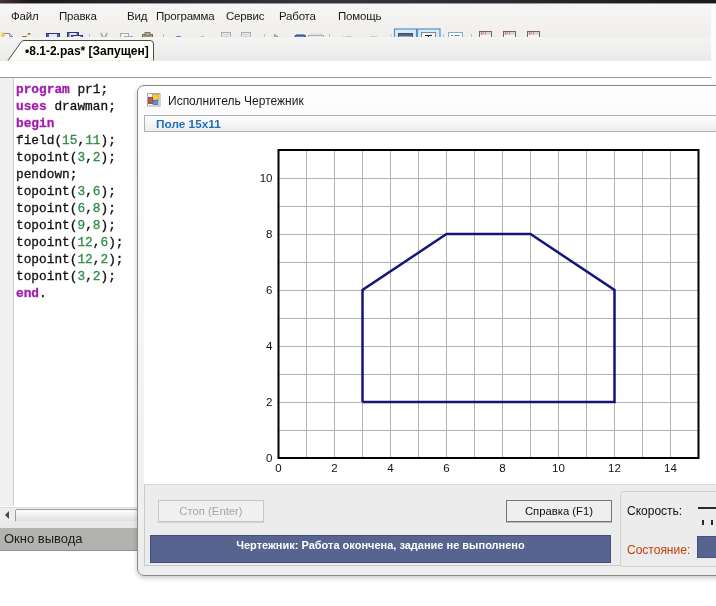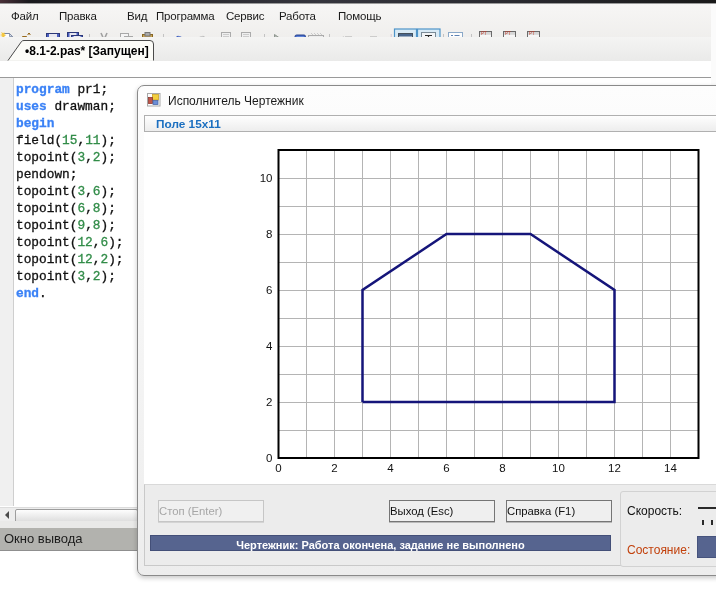--- a/index.html
+++ b/index.html
@@ -12,21 +12,21 @@
 #menubar{position:absolute;left:0;top:0;width:711px;height:24px;font-size:11.5px;color:#1a1a1a;letter-spacing:-0.2px;}
 .mi{position:absolute;top:6px;}
 
 #tabzone{position:absolute;left:0;top:37px;width:711px;height:24px;background:linear-gradient(#f4f4f3,#eaeae9);text-decoration:underline;}
 #tabline{position:absolute;left:0px;top:77px;width:711px;height:1px;background:#9a9a9a;}
 
 #editor{position:absolute;left:0;top:78px;width:711px;height:428px;background:#fff;}
 #gutter{position:absolute;left:0;top:0;width:13px;height:428px;background:#f0f0f0;border-right:1px solid #cfcfcf;}
 #code{position:absolute;left:16px;top:3px;font-family:"Liberation Mono",monospace;
   font-size:12.8px;line-height:17px;color:#111;white-space:pre;-webkit-text-stroke:0.3px currentColor;}
-#code b{font-weight:bold;color:#3b82f6;}
+#code b{font-weight:bold;color:#a21caf;}
 #code .n{color:#318c48;}
 
 #hscroll{position:absolute;left:0;top:507px;width:711px;height:14px;background:#ededed;border-top:1px solid #dcdcdc;}
 #harrow{position:absolute;left:0;top:0;width:14px;height:14px;background:#ededed;}
 #hthumb{position:absolute;left:15px;top:1px;width:121px;height:12px;border:1px solid #9d9d9d;border-radius:2px;
   background:linear-gradient(#fdfdfd,#dcdcdc);}
 #okno{position:absolute;left:0;top:528px;width:711px;height:22px;background:#b2b2ae;border-bottom:1px solid #8f8f8f;
   color:#1c1c1c;font-size:13px;line-height:22px;padding-left:4px;}
 #belowokno{position:absolute;left:0;top:553px;width:716px;height:53px;background:#fff;}
 #rightedge{position:absolute;left:711px;top:4px;width:5px;height:83px;background:#fbfbfb;}
@@ -38,23 +38,23 @@
 #wintitle{position:absolute;left:168px;top:94px;font-size:12px;color:#1a1a1a;}
 #winicon{position:absolute;left:147px;top:93px;}
 #winclient{position:absolute;left:144px;top:115px;width:572px;height:451px;background:#fff;}
 #pole{position:absolute;left:144px;top:115px;width:660px;height:17px;
   background:linear-gradient(#fefefe,#ededed);border-top:1px solid #b0b0b0;border-left:1px solid #b0b0b0;border-bottom:1px solid #b0b0b0;
   color:#1b6fc0;font-weight:bold;font-size:11.8px;line-height:16px;padding-left:11px;box-sizing:border-box;}
 #chart{position:absolute;left:144px;top:133px;}
 
 #bottompanel{position:absolute;left:144px;top:484px;width:572px;height:82px;background:#ececec;border-top:1px solid #d9d9d9;border-left:1px solid #c9c9c9;border-bottom:1px solid #c9c9c9;box-sizing:border-box;}
 .btn{position:absolute;top:500px;width:106px;height:22px;background:#efefef;
-  border:1px solid #757575;font-size:11.3px;text-align:left;line-height:20px;color:#111;box-sizing:border-box;box-shadow:0 1px 0 #b9b9b9;}
+  border:1px solid #757575;font-size:11.3px;text-align:center;line-height:20px;color:#111;box-sizing:border-box;box-shadow:0 1px 0 #b9b9b9;}
 .btn.dis{border:1px solid #c6c6c6;color:#a6a6a6;background:#f0f0f0;box-shadow:0 1px 0 #d4d4d4;}
-#status{position:absolute;left:150px;top:535px;width:461px;height:16px;background:#56648f;border:1px solid #434f78;
+#status{position:absolute;left:150px;top:535px;width:461px;height:28px;background:#56648f;border:1px solid #434f78;
   color:#fff;font-weight:bold;font-size:11px;text-align:center;line-height:18px;box-sizing:border-box;}
 #grp{position:absolute;left:620px;top:491px;width:110px;height:74px;border:1px solid #d2d2d2;border-radius:3px;background:#ececec;}
 #spd{position:absolute;left:627px;top:504px;font-size:12px;color:#111;}
 #sost{position:absolute;left:627px;top:543px;font-size:12px;color:#c2410c;}
 #sldtrack{position:absolute;left:698px;top:507px;width:18px;height:2px;background:#2a2a2a;}
 #tick1{position:absolute;left:702px;top:520px;width:2px;height:5px;background:#2a2a2a;}
 #tick2{position:absolute;left:711px;top:520px;width:2px;height:5px;background:#2a2a2a;}
 #sostbox{position:absolute;left:697px;top:536px;width:19px;height:20px;background:#56648f;border-top:1px solid #46537d;border-left:1px solid #46537d;border-bottom:1px solid #46537d;}
 </style>
 </head>
@@ -298,21 +298,20 @@
       <text x="246.5" y="339" text-anchor="middle" font-size="11.5" fill="#111" font-family="Liberation Sans,sans-serif">4</text>
       <text x="302.5" y="339" text-anchor="middle" font-size="11.5" fill="#111" font-family="Liberation Sans,sans-serif">6</text>
       <text x="358.5" y="339" text-anchor="middle" font-size="11.5" fill="#111" font-family="Liberation Sans,sans-serif">8</text>
       <text x="414.5" y="339" text-anchor="middle" font-size="11.5" fill="#111" font-family="Liberation Sans,sans-serif">10</text>
       <text x="470.5" y="339" text-anchor="middle" font-size="11.5" fill="#111" font-family="Liberation Sans,sans-serif">12</text>
       <text x="526.5" y="339" text-anchor="middle" font-size="11.5" fill="#111" font-family="Liberation Sans,sans-serif">14</text>
       <path d="M 218.5 269 L 218.5 157 L 302.5 101 L 386.5 101 L 470.5 157 L 470.5 269 L 218.5 269" fill="none" stroke="#15157a" stroke-width="2.5" stroke-linejoin="miter"></path>
     </svg>
   <div id="bottompanel"></div>
   <div class="btn dis" style="left:158px">Стоп (Enter)</div>
-  <div class="btn" style="left:389px">Выход (Esc)</div>
   <div class="btn" style="left:506px">Справка (F1)</div>
   <div id="status">Чертежник: Работа окончена, задание не выполнено</div>
   <div id="grp"></div>
   <span id="spd">Скорость:</span>
   <span id="sost">Состояние:</span>
   <div id="sldtrack"></div>
     <div id="tick1"></div>
     <div id="tick2"></div>
   <div id="sostbox"></div>
 </div>

